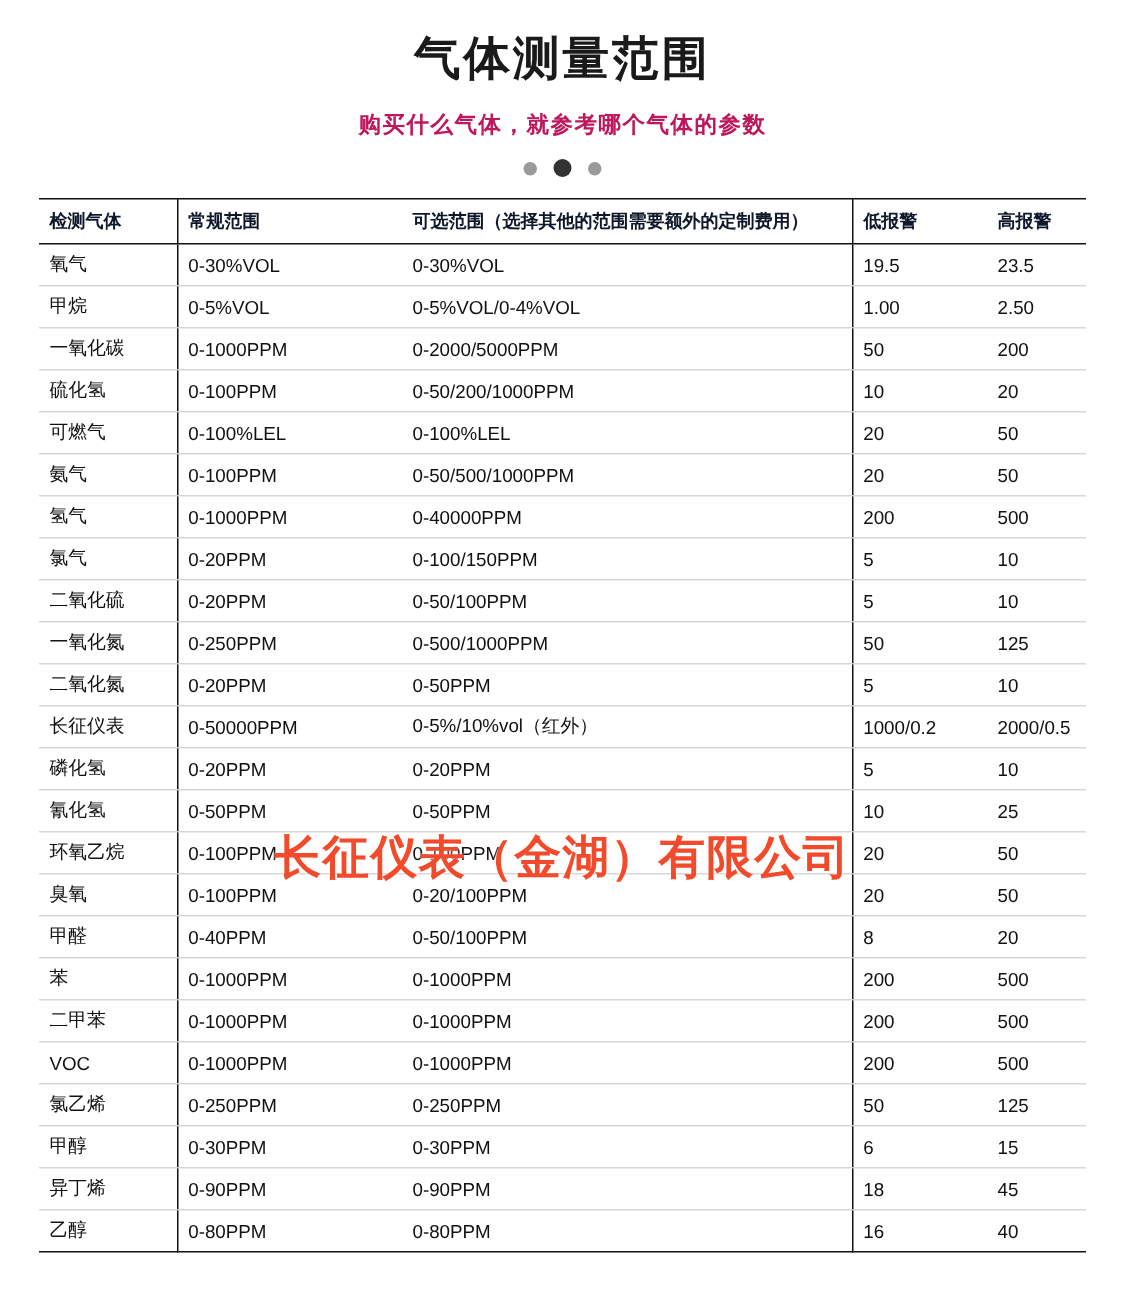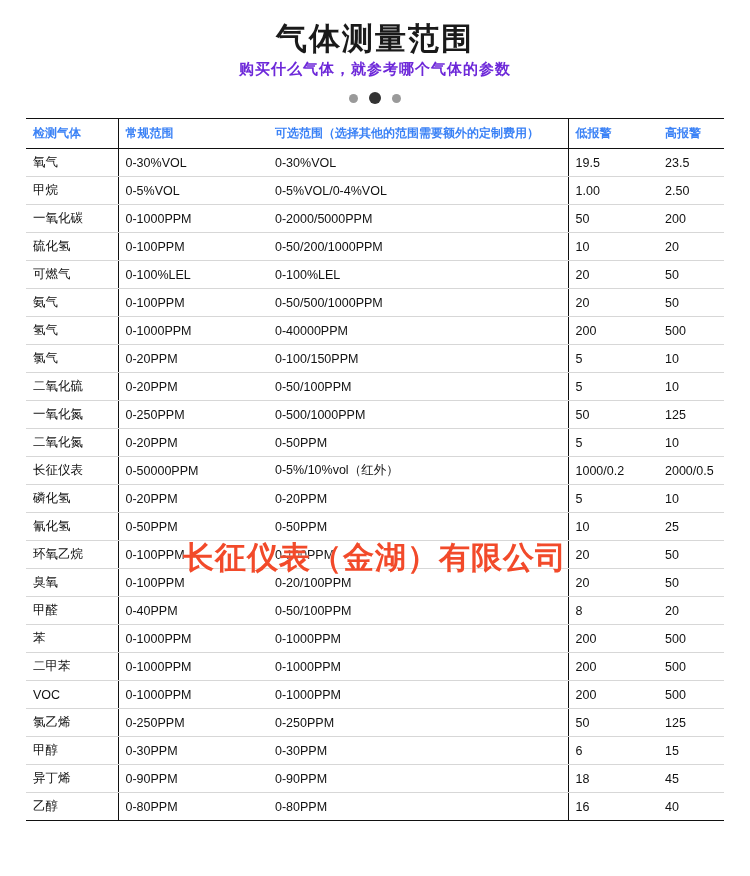--- a/index.html
+++ b/index.html
@@ -26,22 +26,23 @@
     font-size: 31px;
     font-weight: bold;
     color: #1a1a1a;
     letter-spacing: 2px;
     margin-top: 18px;
   }
   .subtitle {
     text-align: center;
     font-size: 15px;
     font-weight: bold;
-    color: #6d28d9;
+    color: #be185d;
     letter-spacing: 1px;
+    margin-top: 14px;
   }
   .dots {
     display: flex;
     justify-content: center;
     align-items: center;
     gap: 11px;
     margin-top: 13px;
     margin-bottom: 14px;
   }
   .dot {
@@ -66,21 +67,21 @@
     font-size: 12.5px;
   }
   table.gas col.c0 { width: 92px; }
   table.gas col.c1 { width: 150px; }
   table.gas col.c2 { width: 300px; }
   table.gas col.c3 { width: 90px; }
   table.gas col.c4 { width: 66px; }
   table.gas th {
     text-align: left;
     font-weight: bold;
-    color: #3b82f6;
+    color: #0f172a;
     font-size: 12px;
     padding: 6px 7px;
     border-bottom: 1.6px solid #111;
     border-top: 1.6px solid #111;
     vertical-align: middle;
     white-space: nowrap;
     overflow: hidden;
   }
   table.gas td {
     padding: 5px 7px;

